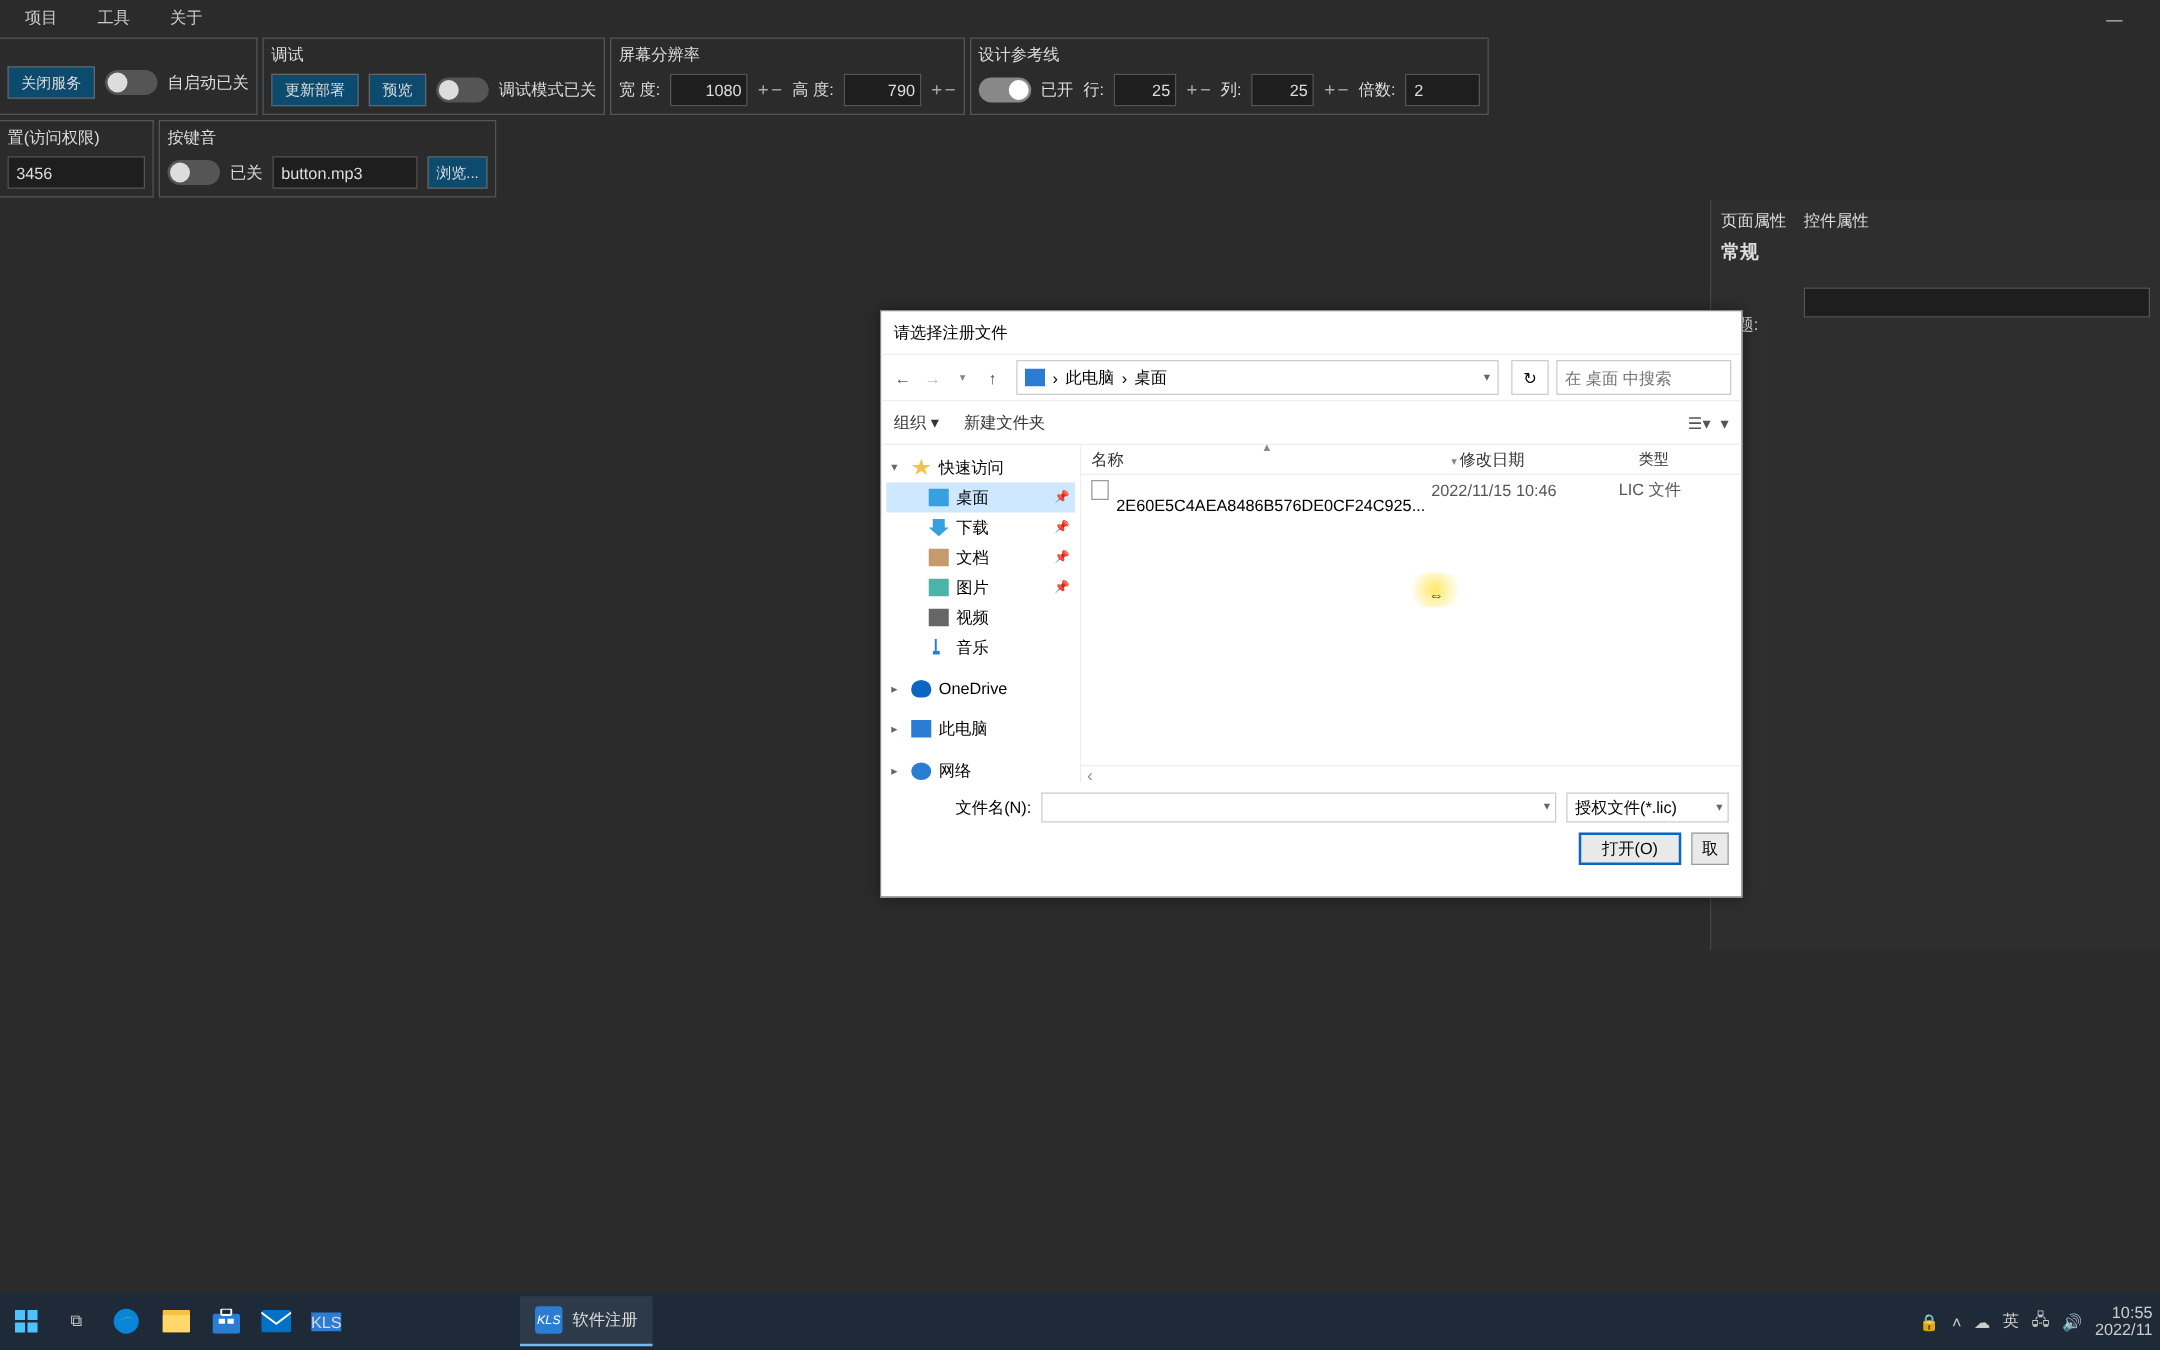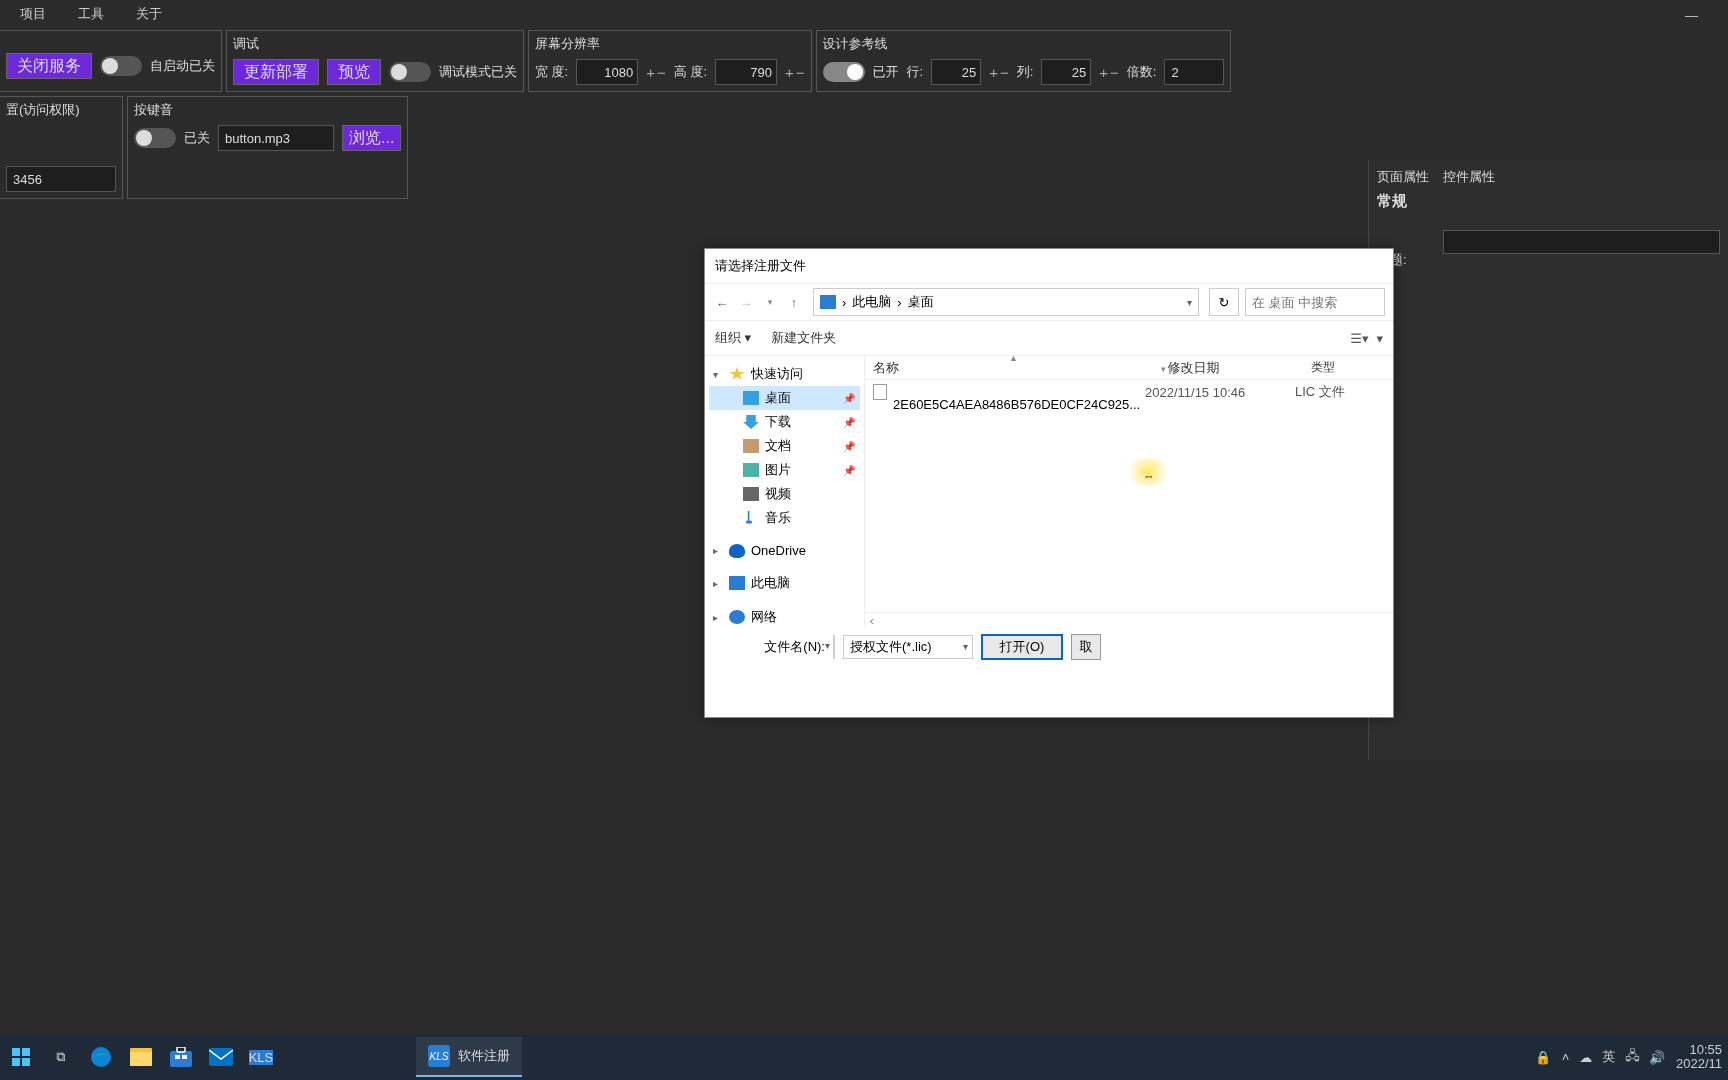--- a/index.html
+++ b/index.html
@@ -4,21 +4,21 @@
 <style>
 *{box-sizing:border-box;margin:0;padding:0;font-family:"Microsoft YaHei",sans-serif;font-size:13px;}
 body{background:#2b2b2b;color:#ddd;width:1728px;height:1080px;overflow:hidden;position:relative;}
 .menubar{height:28px;background:#2b2b2b;display:flex;align-items:center;padding-left:20px;gap:32px;color:#ccc;font-size:14px;}
 .menubar span{cursor:default;}
 .win-min{position:absolute;right:30px;top:8px;color:#ccc;}
 .toolbar-row{display:flex;gap:4px;padding:2px 0;}
 .group{border:1px solid #555;padding:4px 6px 6px;display:flex;flex-direction:column;gap:4px;min-height:58px;}
 .group-title{font-size:13px;color:#ddd;margin-bottom:2px;}
 .group-body{display:flex;align-items:center;gap:8px;}
-.btn{background:#6d28d9;border:1px solid #666;color:#ddd;padding:4px 10px;height:26px;display:inline-flex;align-items:center;justify-content:center;cursor:pointer;font-size:16px;}
+.btn{background:#0c4a6e;border:1px solid #666;color:#ddd;padding:4px 10px;height:26px;display:inline-flex;align-items:center;justify-content:center;cursor:pointer;font-size:12px;}
 .toggle{width:42px;height:20px;border-radius:10px;background:#555;position:relative;display:inline-block;}
 .toggle.on{background:#888;}
 .toggle::after{content:"";width:16px;height:16px;border-radius:50%;background:#ddd;position:absolute;top:2px;left:2px;}
 .toggle.on::after{left:24px;background:#fff;}
 .num-input{background:#1e1e1e;border:1px solid #555;color:#ddd;width:62px;height:26px;text-align:right;padding-right:4px;}
 .step-btns{display:inline-flex;flex-direction:row;gap:2px;}
 .step-btns span{color:#aaa;font-size:15px;cursor:pointer;}
 .text-input{background:#1e1e1e;border:1px solid #555;color:#ddd;height:26px;padding:0 6px;}
 .prop-panel{position:absolute;right:0;top:160px;width:360px;background:#2e2e2e;border-left:1px solid #444;height:600px;padding:8px;}
 .prop-tabs{display:flex;gap:14px;font-size:14px;color:#ddd;margin-bottom:6px;}
@@ -64,21 +64,21 @@
 .sort-ind{position:absolute;left:50%;top:-6px;font-size:9px;color:#888;}
 .filerow{display:flex;align-items:center;height:24px;padding:0 8px;}
 .filerow .ficon{width:14px;height:16px;border:1px solid #999;margin-right:6px;}
 .filerow .fname{flex:1;white-space:nowrap;overflow:hidden;text-overflow:ellipsis;margin-top:24px;}
 .filerow .fdate{width:150px;color:#555;}
 .filerow .ftype{width:90px;color:#555;}
 .hilite{position:absolute;width:50px;height:28px;border-radius:50%;background:radial-gradient(circle,#ffe866 0%,rgba(255,232,102,0) 70%);left:418px;top:102px;pointer-events:none;}
 .resize-cursor{position:absolute;left:438px;top:113px;font-size:12px;color:#333;pointer-events:none;}
 .scroll-hint{height:14px;border-top:1px solid #eee;display:flex;}
 .scroll-hint span{width:14px;text-align:center;color:#888;}
-.dlg-bottom{padding:8px 10px;display:flex;flex-direction:row;gap:8px;}
+.dlg-bottom{padding:8px 10px;display:flex;flex-direction:column;gap:8px;}
 .fn-row{display:flex;align-items:center;gap:8px;}
 .fn-row label{width:110px;text-align:right;}
 .fn-row .combo{flex:1;border:1px solid #ccc;height:24px;position:relative;}
 .fn-row .combo.sel{background:#fff;}
 .fn-row .combo .dd{position:absolute;right:4px;top:4px;color:#666;font-size:10px;}
 .filter{width:130px;border:1px solid #ccc;height:24px;padding:0 6px;display:flex;align-items:center;position:relative;}
 .filter .dd{position:absolute;right:4px;top:5px;font-size:10px;color:#666;}
 .btn-row{display:flex;justify-content:flex-end;gap:8px;}
 .dlg-btn{border:1px solid #999;background:#e9e9e9;height:26px;width:82px;cursor:pointer;}
 .dlg-btn.primary{border:2px solid #0a66c2;}
@@ -157,21 +157,21 @@
       <span>倍数:</span>
       <input class="text-input" style="width: 60px;" value="2">
     </div>
   </div>
 </div>
 
 <div class="toolbar-row">
   <div class="group" style="border-left:none;">
     <div class="group-title">置(访问权限)</div>
     <div class="group-body">
-      <input class="text-input" style="width: 110px; margin-top: 41px;" value="3456">
+      <input class="text-input" style="width: 110px;" value="3456">
     </div>
   </div>
   <div class="group">
     <div class="group-title">按键音</div>
     <div class="group-body">
       <span class="toggle"></span>
       <span>已关</span>
       <input class="text-input" style="width: 116px;" value="button.mp3">
       <span class="btn" style="padding:2px 6px">浏览...</span>
     </div>

